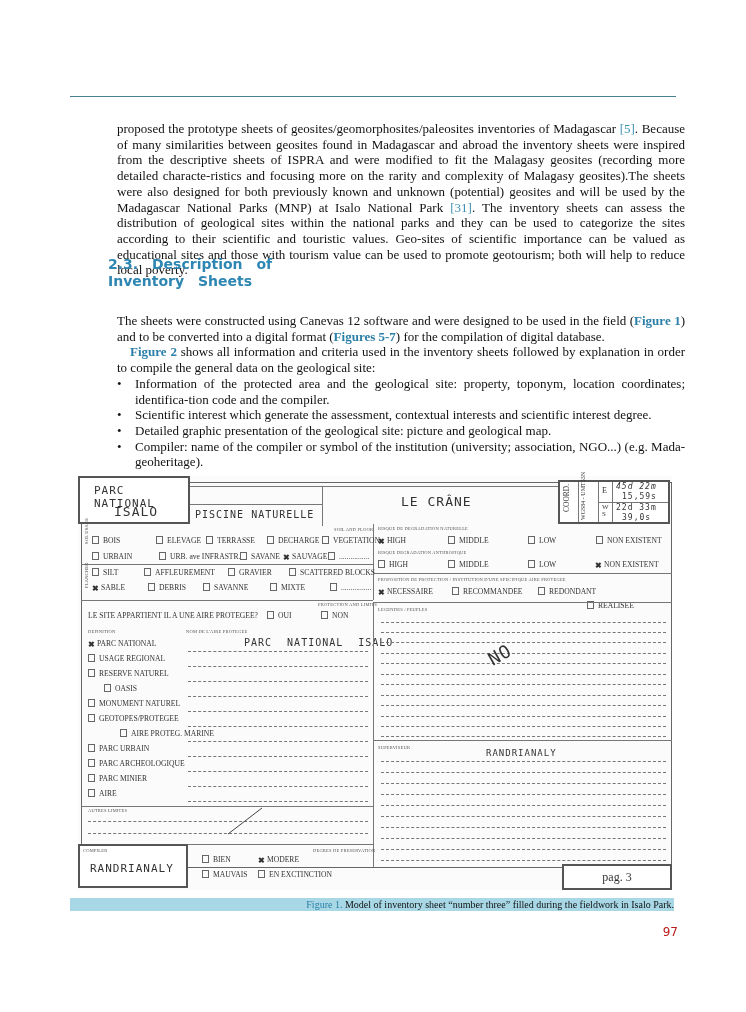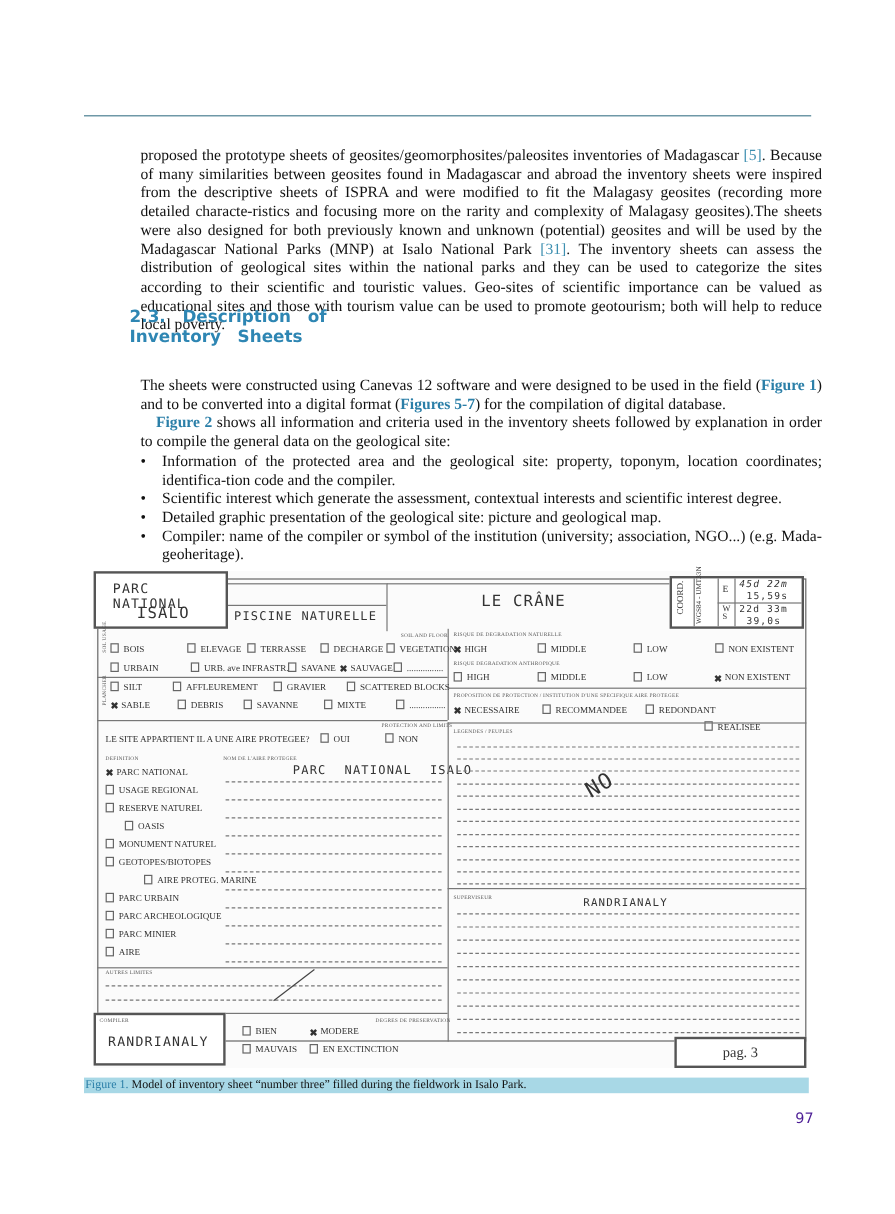--- a/index.html
+++ b/index.html
@@ -35,24 +35,24 @@
   .opt { position:absolute; font-size:7.6px; color:#333; white-space:nowrap; }
   .cb { display:inline-block; width:5px; height:6px; border:1px solid #666; margin-right:4px; vertical-align:-1px; }
   .cb.x { border:none; width:7px; font-size:9px; line-height:6px; font-weight:bold; margin-right:2px; }
   .cb.x::before { content:"\2716"; font-size:8px; color:#333; }
   .dash { position:absolute; height:0; border-top:1px dashed #777; }
   .hline { position:absolute; height:1px; background:#777; }
   .vline { position:absolute; width:1px; background:#777; }
 
   .caption {
     position:absolute; left:70px; top:898px; width:603px; height:13px;
-    background:#a8d8e6; font-size:10px; line-height:13px; padding-left:1px;
+    background:#a8d8e6; font-size:10px; line-height:13px; padding-left:1px;text-align:right;
   }
   .caption .figlabel { color:#2b7fa8; }
-  .page-num { position:absolute; right:68px; top:925px; font-family:"DejaVu Sans", sans-serif; font-size:12px; color:#4c1d95; }
+  .page-num { position:absolute; right:68px; top:925px; font-family:"DejaVu Sans", sans-serif; font-size:12px; color:#b91c1c; }
 </style>
 </head>
 <body>
 
 <div class="header-rule"></div>
 
 <div class="body-text" id="para1">
   <p>
     <span>proposed the prototype sheets of geosites/geomorphosites/paleosites inventories of Madagascar </span><span class="ref">[5]</span><span>. Because of many similarities between geosites found in Madagascar and abroad the inventory sheets were inspired from the descriptive sheets of ISPRA and were modified to fit the Malagasy geosites (recording more detailed characte-ristics and focusing more on the rarity and complexity of Malagasy geosites).The sheets were also designed for both previously known and unknown (potential) geosites and will be used by the Madagascar National Parks (MNP) at Isalo National Park </span><span class="ref">[31]</span><span>. The inventory sheets can assess the distribution of geological sites within the national parks and they can be used to categorize the sites according to their scientific and touristic values. Geo-sites of scientific importance can be valued as educational sites and those with tourism value can be used to promote geotourism; both will help to reduce local poverty.</span>
   </p>
@@ -155,21 +155,21 @@
   <div class="opt" style="left:243px;top:135px;"><span class="cb"></span><span>NON</span></div>
   <span class="lbl" style="left:10px;top:153px;">DEFINITION</span>
   <span class="lbl" style="left:108px;top:153px;">NOM DE L'AIRE PROTEGEE</span>
   <span class="hand" style="left:126px;top:161px;font-size:10px;word-spacing:8px;margin-left:40px;">PARC NATIONAL ISALO</span>
 
   <div class="opt" style="left:10px;top:163px;"><span class="cb x"></span><span>PARC NATIONAL</span></div>
   <div class="opt" style="left:10px;top:178px;"><span class="cb"></span><span>USAGE REGIONAL</span></div>
   <div class="opt" style="left:10px;top:193px;"><span class="cb"></span><span>RESERVE NATUREL</span></div>
   <div class="opt" style="left:10px;top:208px;padding-left:16px;"><span class="cb"></span><span>OASIS</span></div>
   <div class="opt" style="left:10px;top:223px;"><span class="cb"></span><span>MONUMENT NATUREL</span></div>
-  <div class="opt" style="left:10px;top:238px;"><span class="cb"></span><span>GEOTOPES/BIOTOPES</span></div>
+  <div class="opt" style="left:10px;top:238px;"><span class="cb"></span><span>GEOTOPES/PROTEGEE</span></div>
   <div class="opt" style="left:10px;top:253px;margin-left:32px;"><span class="cb"></span><span>AIRE PROTEG. MARINE</span></div>
   <div class="opt" style="left:10px;top:268px;"><span class="cb"></span><span>PARC URBAIN</span></div>
   <div class="opt" style="left:10px;top:283px;"><span class="cb"></span><span>PARC ARCHEOLOGIQUE</span></div>
   <div class="opt" style="left:10px;top:298px;"><span class="cb"></span><span>PARC MINIER</span></div>
   <div class="opt" style="left:10px;top:313px;"><span class="cb"></span><span>AIRE</span></div>
 
   <div class="dash" style="left:110px;top:175px;width:180px;"></div>
   <div class="dash" style="left:110px;top:190px;width:180px;"></div>
   <div class="dash" style="left:110px;top:205px;width:180px;"></div>
   <div class="dash" style="left:110px;top:220px;width:180px;"></div>

